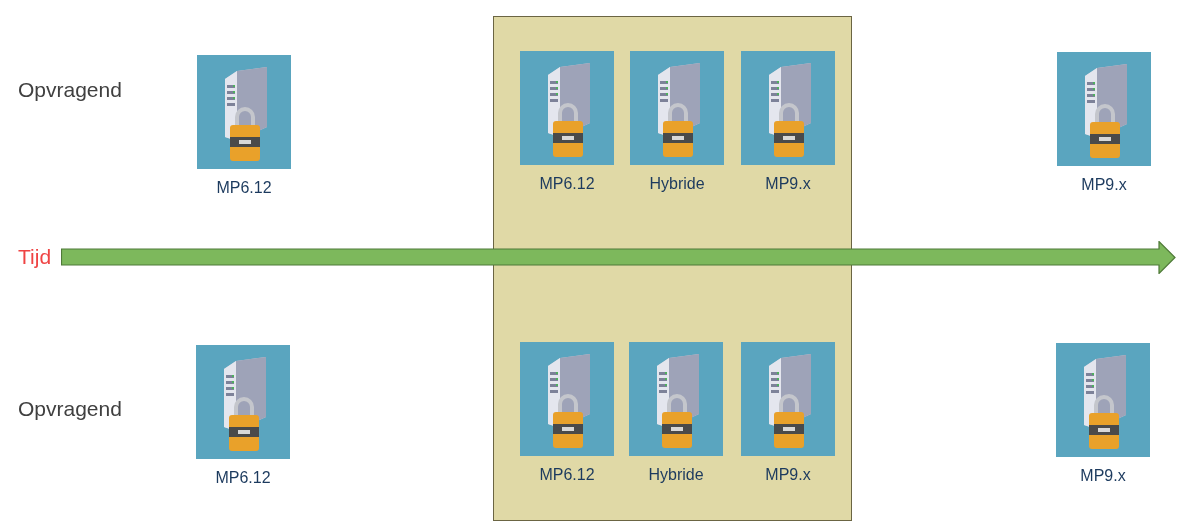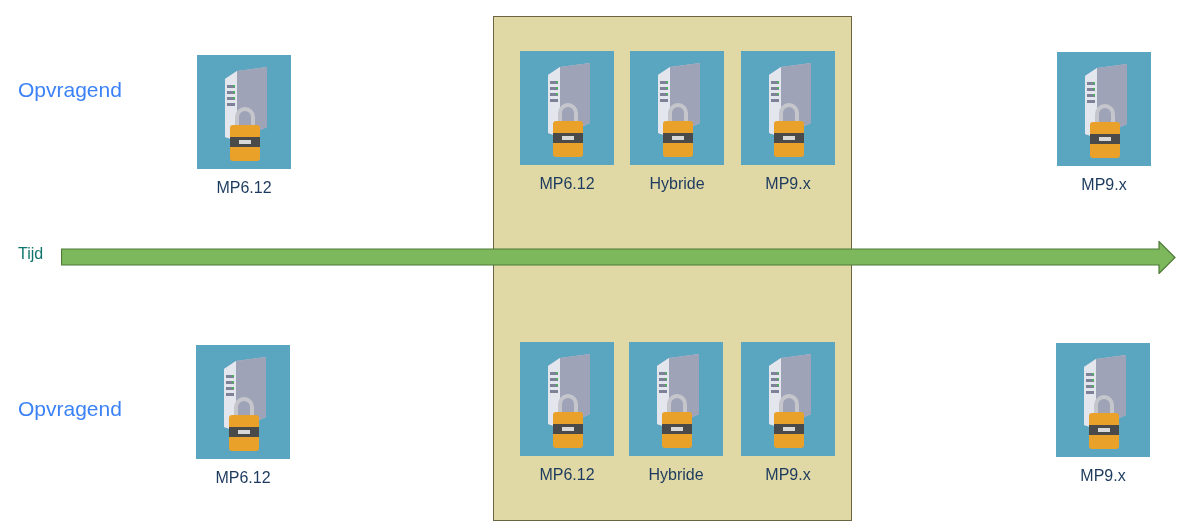--- a/index.html
+++ b/index.html
@@ -3,40 +3,40 @@
   <meta charset="utf-8">
   <style>
     html, body { margin: 0; padding: 0; }
     body {
       width: 1185px; height: 531px; position: relative; overflow: hidden;
       background: #ffffff;
       font-family: "Liberation Sans", "DejaVu Sans", sans-serif;
       color: #1c3a5e;
     }
     .row-label {
-      position: absolute; font-size: 21px; color: #3b82f6; white-space: nowrap;
+      position: absolute; font-size: 21px; color: #404040; white-space: nowrap;
     }
     .transition-box {
       position: absolute; left: 493px; top: 16px; width: 359px; height: 505px;
       background: #e0d9a6; border: 1px solid #6b6543; box-sizing: border-box;
     }
     .node { position: absolute; width: 94px; }
     .tile {
       width: 94px; height: 114px; background: #5aa5bf; position: relative; overflow: hidden;
     }
     .node-label {
       position: absolute; top: 124px; left: -20px; width: 134px; text-align: center;
       font-size: 16px; color: #1c3a5e; white-space: nowrap;
     }
     .tile svg { position: absolute; left: 0; top: 0; }
     .timeline {
       position: absolute; left: 61px; top: 241px; width: 1115px; height: 33px;
     }
     .timeline-label {
-      position: absolute; left: 18px; top: 245px; font-size: 16px; color: #0f766e;
+      position: absolute; left: 18px; top: 245px; font-size: 21px; color: #ef4444;
     }
   </style>
 </head>
 <body>
 
 <div class="transition-box"></div>
 
 <div class="row-label" style="left:18px; top:78px;">Opvragend</div>
 <div class="row-label" style="left:18px; top:397px;">Opvragend</div>
 

